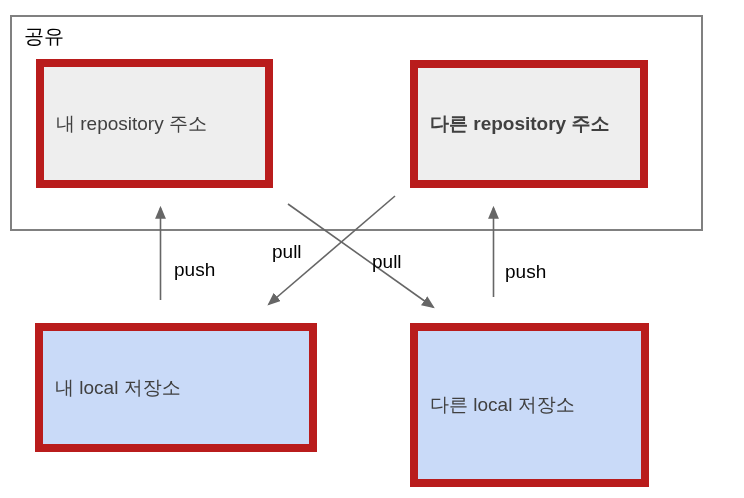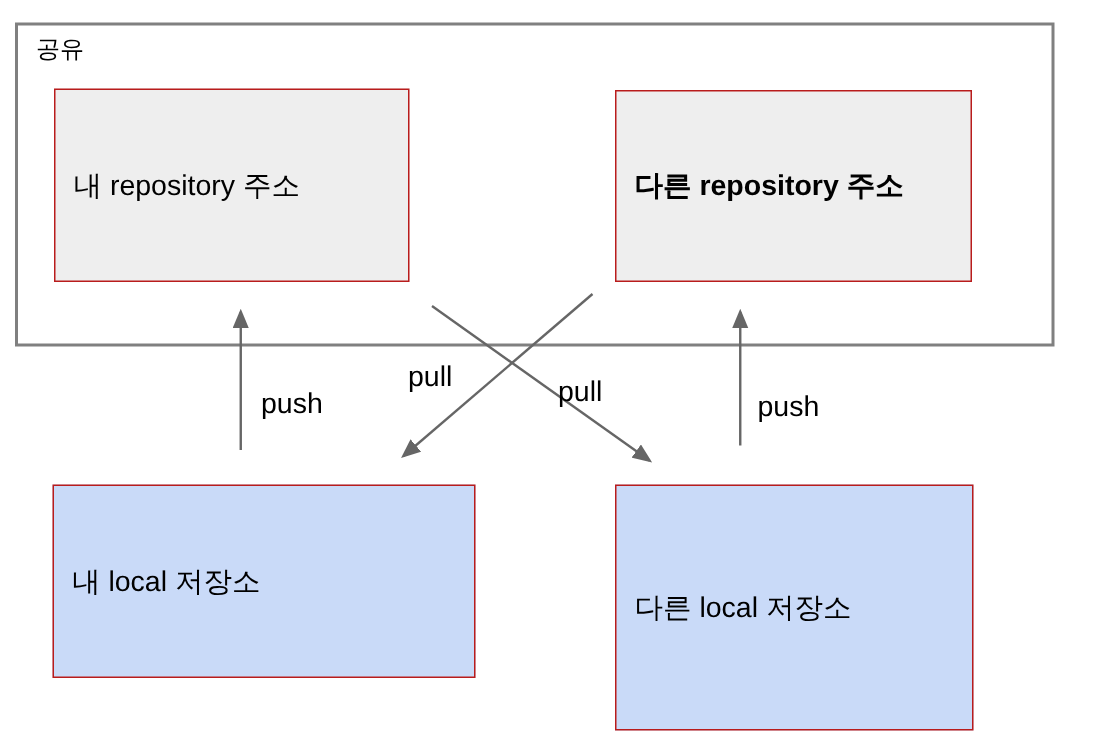--- a/index.html
+++ b/index.html
@@ -23,33 +23,33 @@
     width: 693px;
     height: 216px;
     border: 2px solid #808080;
     box-sizing: border-box;
     background: transparent;
   }
   .group-label {
     position: absolute;
     left: 12px;
     top: 7px;
-    font-size: 16px;
+    font-size: 20px;
     line-height: 1.2;
     color: #000000;
   }
   .node {
     position: absolute;
-    border: 1px solid #b91c1c;
+    border: 8px solid #b91c1c;
     box-sizing: border-box;
     display: flex;
     align-items: center;
     padding-left: 12px;
     font-size: 19px;
-    color: #000000;
+    color: #404040;
   }
   .node.repo { background: #eeeeee; }
   .node.local { background: #c9daf8; }
 
   .node.my-repo    { left: 36px;  top: 59px;  width: 237px; height: 129px; }
   .node.other-repo { left: 410px; top: 60px;  width: 238px; height: 128px; font-weight: bold; }
   .node.my-local   { left: 35px;  top: 323px; width: 282px; height: 129px; }
   .node.other-local{ left: 410px; top: 323px; width: 239px; height: 164px; }
 
   .edge-label {

